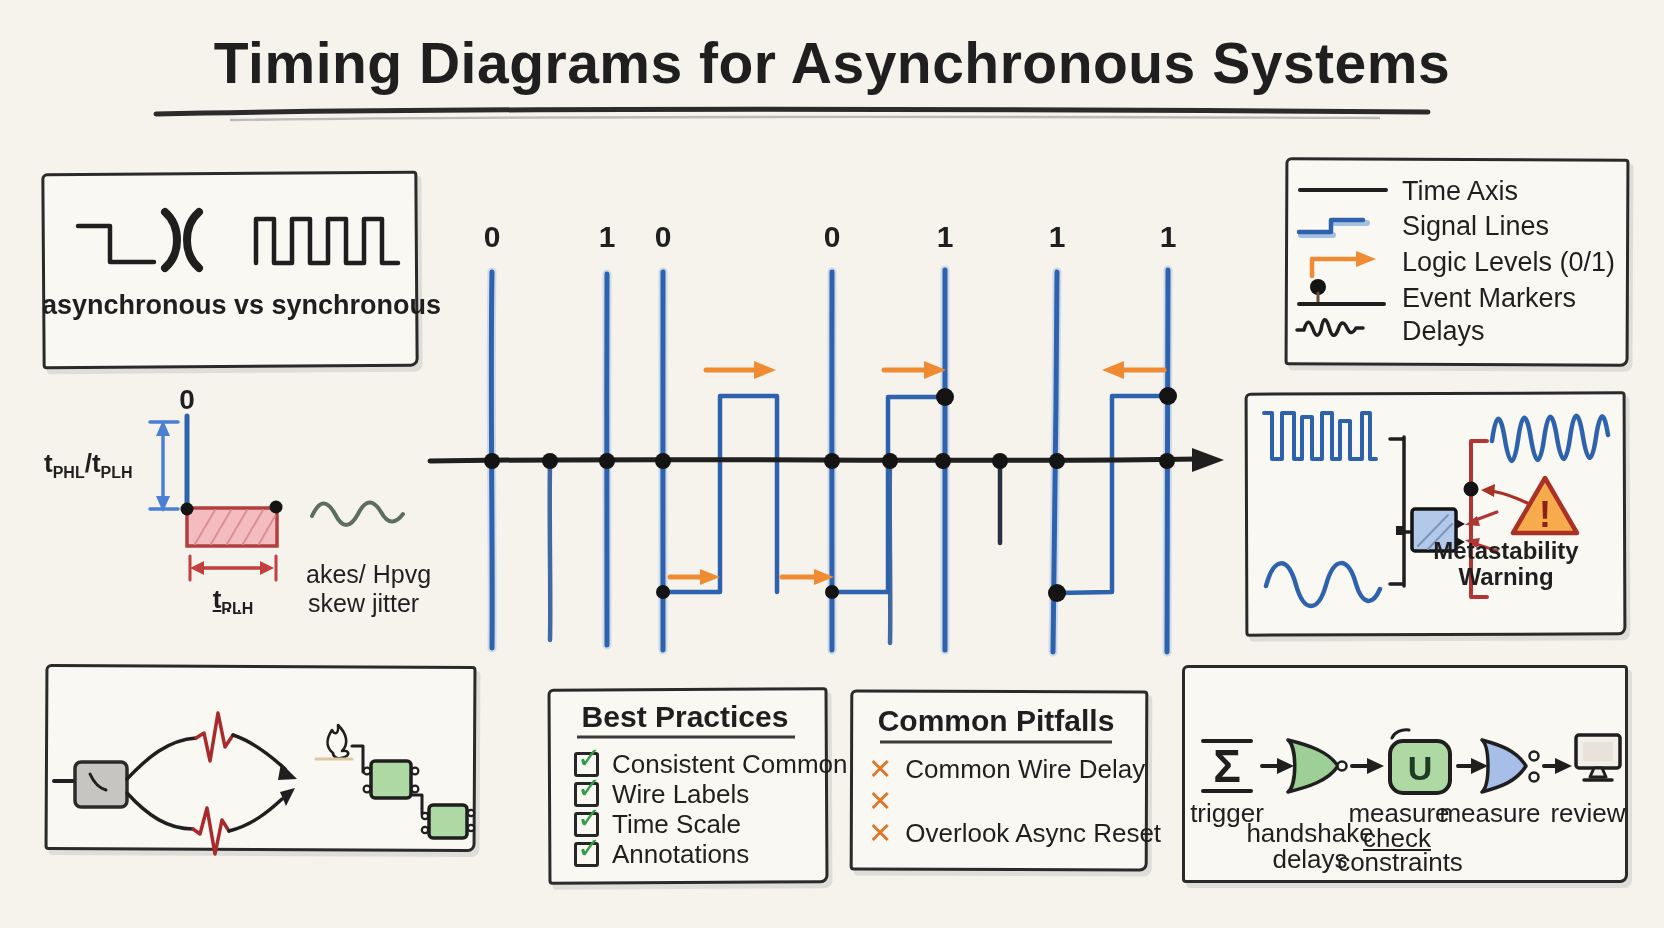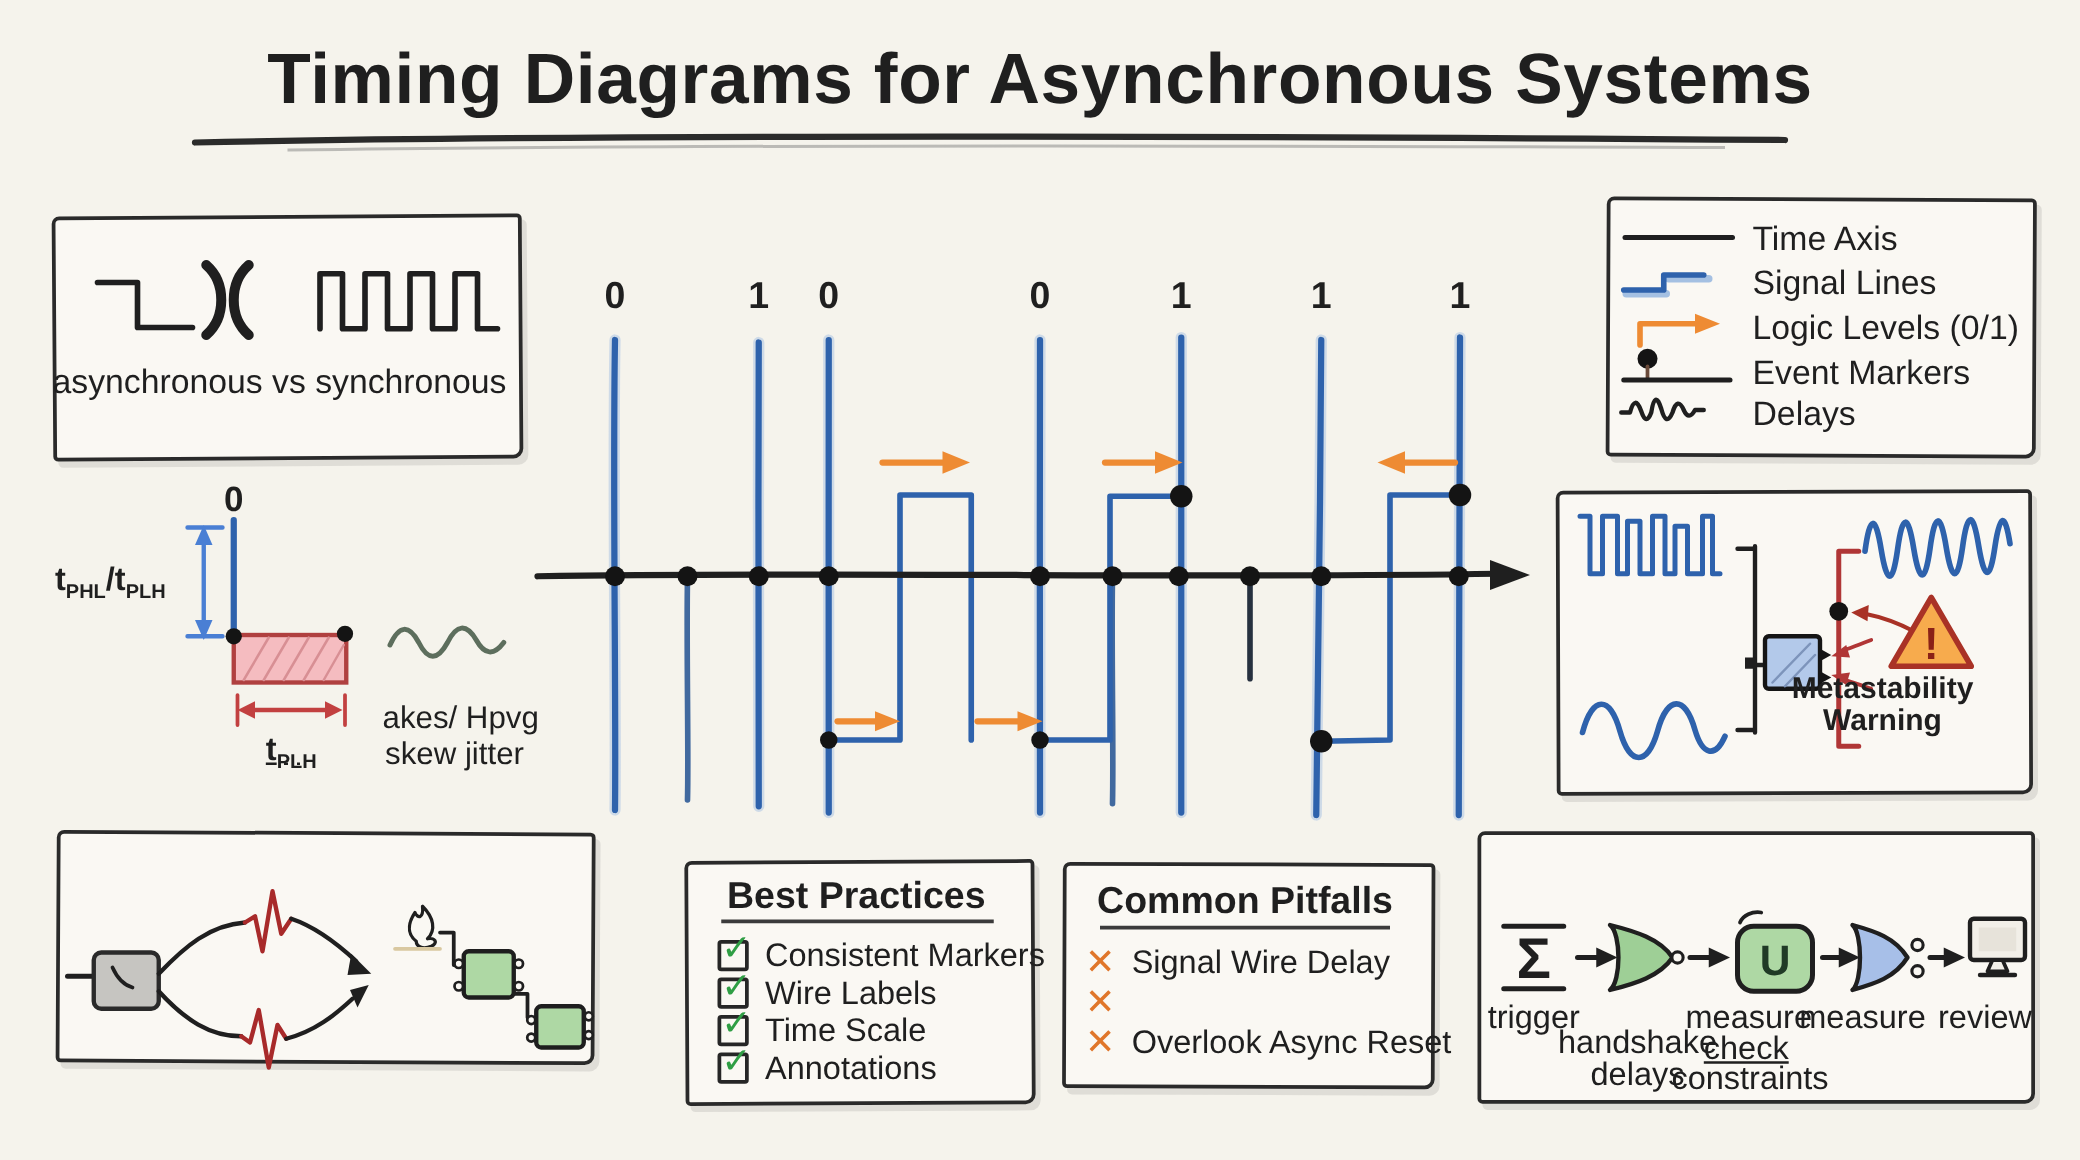--- a/index.html
+++ b/index.html
@@ -246,21 +246,21 @@
         <path d="M1584,780 H1612" stroke="#1f1f1f" stroke-width="3.5"></path>
       </g>
     </g>
 
     <path d="M577,737 H795" stroke="#3b3b3b" stroke-width="3" fill="none"></path>
     <path d="M880,742 H1112" stroke="#3b3b3b" stroke-width="3" fill="none"></path>
   </svg>
 
   <div id="title" class="txt">Timing Diagrams for Asynchronous Systems</div>
 
-  <div class="txt" style="left:42px;top:290px;width:319px;text-align:left;font-size:27px;font-weight:normal;">asynchronous vs synchronous</div>
+  <div class="txt" style="left:42px;top:290px;width:319px;text-align:left;font-size:27px;font-weight:bold;">asynchronous vs synchronous</div>
 
   <div class="txt legend-label" style="left:1402px;top:176px;">Time Axis</div>
   <div class="txt legend-label" style="left:1402px;top:211px;">Signal Lines</div>
   <div class="txt legend-label" style="left:1402px;top:247px;">Logic Levels (0/1)</div>
   <div class="txt legend-label" style="left:1402px;top:283px;">Event Markers</div>
   <div class="txt legend-label" style="left:1402px;top:316px;">Delays</div>
 
   <div class="txt bit" style="left:492px;top:220px;">0</div>
   <div class="txt bit" style="left:607px;top:220px;">1</div>
   <div class="txt bit" style="left:663px;top:220px;">0</div>
@@ -273,21 +273,21 @@
   <div class="txt" style="left:44px;top:448px;font-size:26px;font-weight:bold;"><span>t</span><sub>PHL</sub><span>/t</span><sub>PLH</sub></div>
   <div class="txt center" style="left:233px;top:584px;font-size:26px;font-weight:bold;text-decoration:underline;"><span>t</span><sub>PLH</sub></div>
   <div class="txt note" style="left:306px;top:560px;">akes/ Hpvg</div>
   <div class="txt note" style="left:308px;top:589px;">skew jitter</div>
 
   <div class="txt box-title" style="left:548px;top:700px;width:274px;">Best Practices</div>
   <div class="item-row" style="left:574px;top:749px;">
     <span class="cb">
         <span class="tick">✓</span>
       </span>
-    <span>Consistent Markers</span>
+    <span>Consistent Common</span>
   </div>
   <div class="item-row" style="left:574px;top:779px;">
     <span class="cb">
         <span class="tick">✓</span>
       </span>
     <span>Wire Labels</span>
   </div>
   <div class="item-row" style="left:574px;top:809px;">
     <span class="cb">
         <span class="tick">✓</span>
@@ -297,21 +297,21 @@
   <div class="item-row" style="left:574px;top:839px;">
     <span class="cb">
         <span class="tick">✓</span>
       </span>
     <span>Annotations</span>
   </div>
 
   <div class="txt box-title" style="left:850px;top:704px;width:292px;">Common Pitfalls</div>
   <div class="item-row" style="left:868px;top:752px;">
     <span class="xmark">✕</span>
-    <span>Signal Wire Delay</span>
+    <span>Common Wire Delay</span>
   </div>
   <div class="item-row" style="left:868px;top:784px;">
     <span class="xmark">✕</span>
   </div>
   <div class="item-row" style="left:868px;top:816px;">
     <span class="xmark">✕</span>
     <span>Overlook Async Reset</span>
   </div>
 
   <div class="txt warn-text center" style="left:1506px;top:537px;">Metastability</div>

